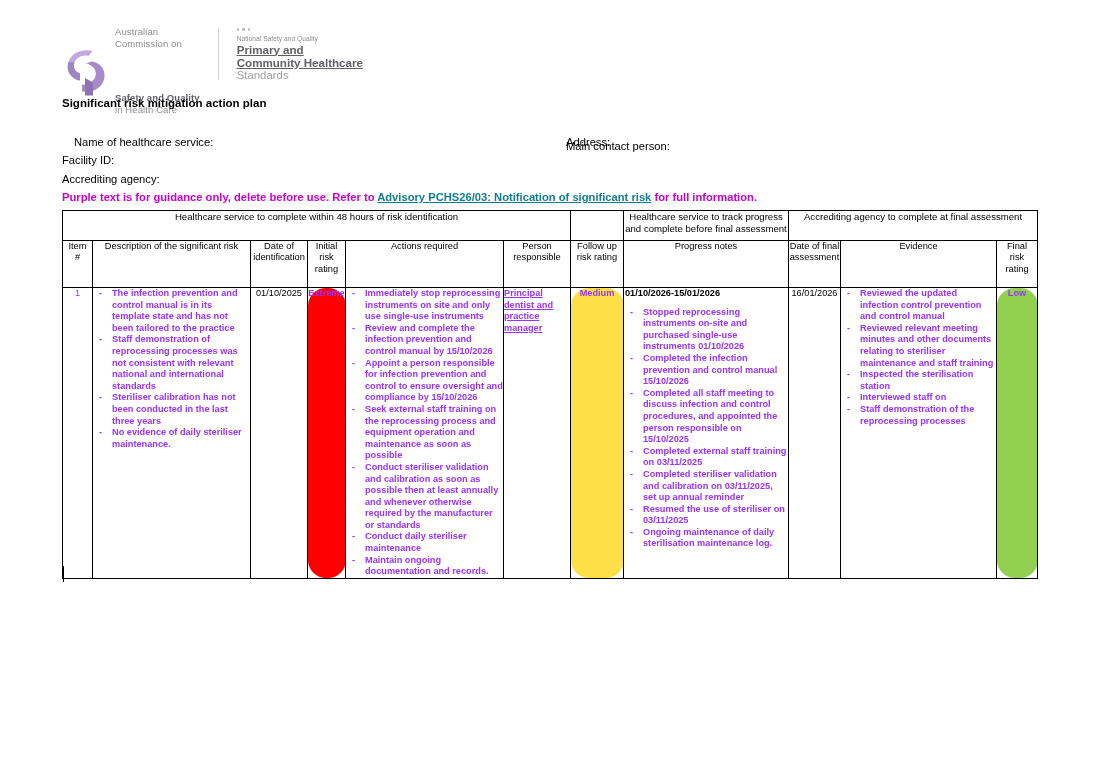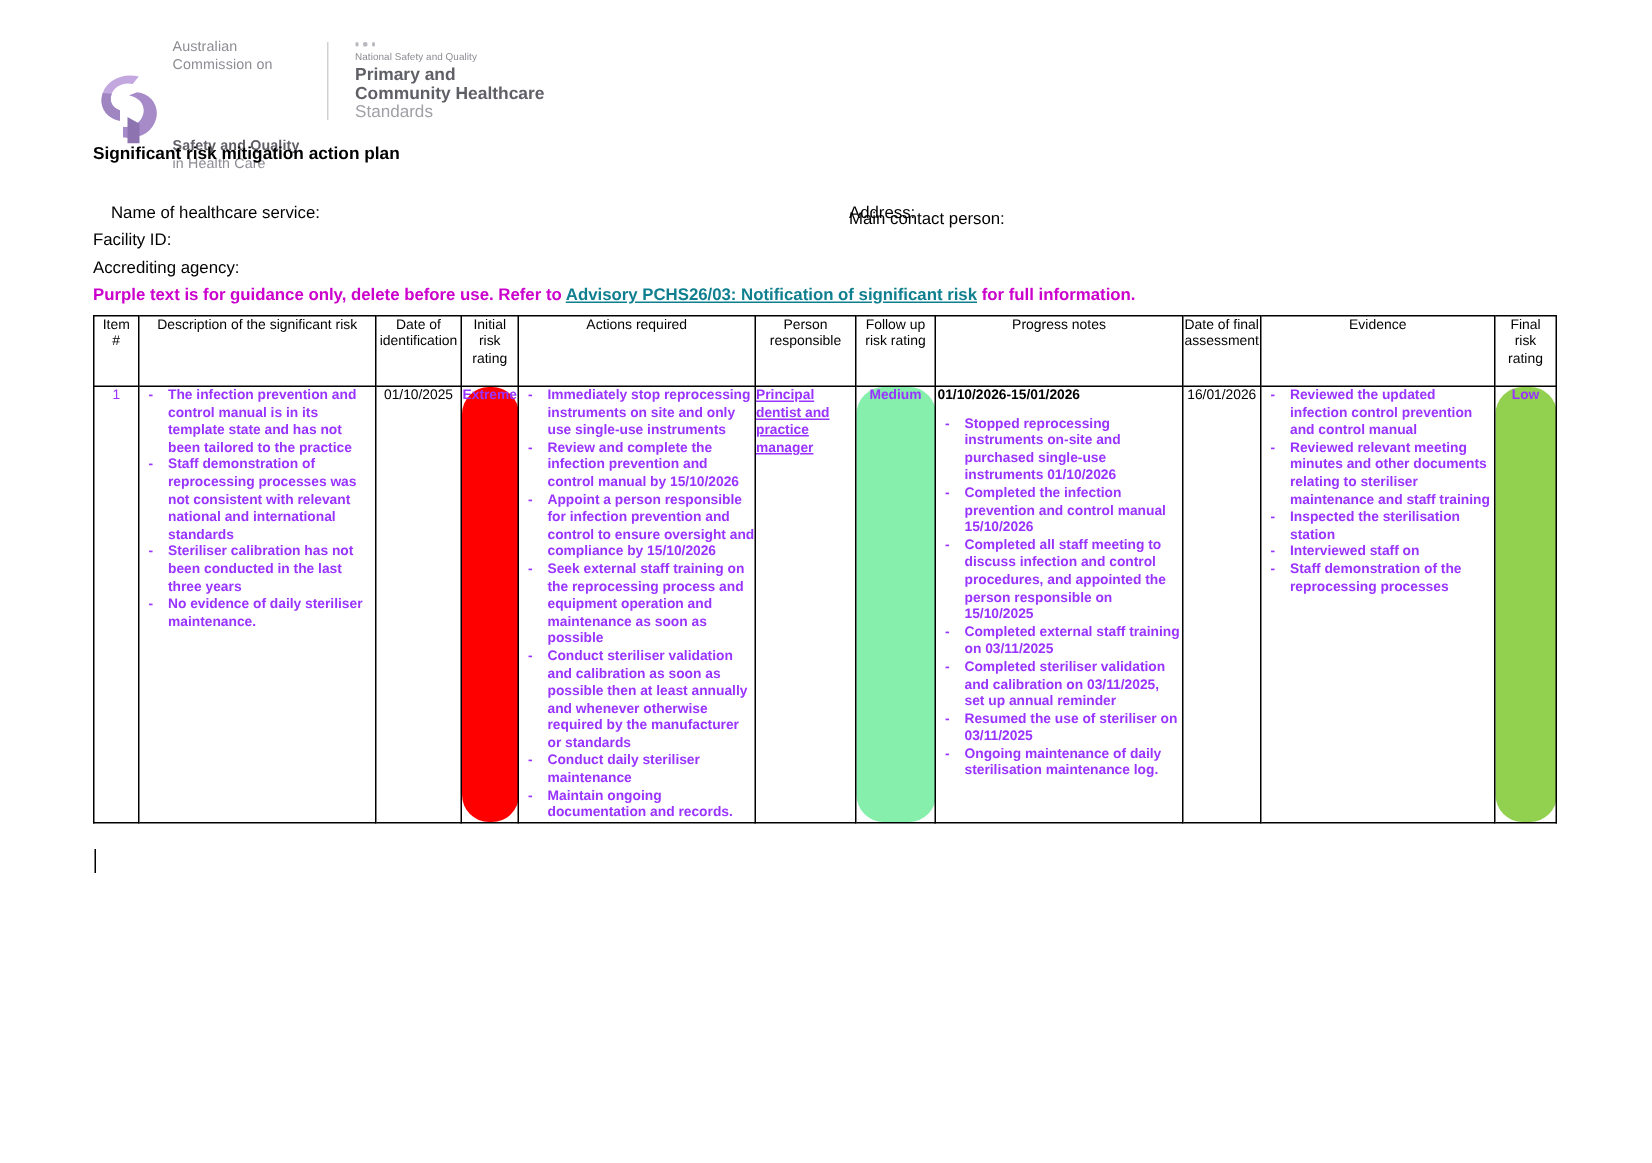--- a/index.html
+++ b/index.html
@@ -80,20 +80,21 @@
     line-height: 9px;
     letter-spacing: .05px;
     white-space: nowrap;
   }
   .pchs-big {
     font-size: 11.6px;
     font-weight: bold;
     color: #5f5f66;
     line-height: 13.4px;
     white-space: nowrap;
+    text-decoration: underline;
   }
   .pchs-tail {
     font-size: 11.4px;
     color: #a0a0a7;
     line-height: 13.4px;
     white-space: nowrap;
   }
 
   
   .doc-title {
@@ -193,21 +194,21 @@
   
   .rating {
     text-align: center;
     font-size: 9.2px;
     font-weight: bold;
     padding: 8px 3px;
     color: #9933ff;
     border-radius: 18px;
   }
   .rating-extreme { background: #ff0000; }
-  .rating-medium  { background: #86efac; }
+  .rating-medium  { background: #fde047; }
   .rating-low     { background: #92d050; }
 
   
   ul.dash {
     list-style: none;
     margin: 0;
     padding: 0;
   }
   ul.dash > li {
     position: relative;
@@ -301,20 +302,26 @@
       <col style="width:67px">
       <col style="width:53px">
       <col style="width:165px">
       <col style="width:52px">
       <col style="width:156px">
       <col style="width:41px">
     </colgroup>
 
     <thead>
       <tr>
+        <th class="group-head" colspan="6">Healthcare service to complete within 48 hours of risk identification</th>
+        <th class="group-head blank-head"></th>
+        <th class="group-head">Healthcare service to track progress and complete before final assessment</th>
+        <th class="group-head" colspan="3">Accrediting agency to complete at final assessment</th>
+      </tr>
+      <tr>
         <th class="col-head">
           <div>Item</div>
           <div>#</div>
         </th>
         <th class="col-head">Description of the significant risk</th>
         <th class="col-head">
           <div>Date of</div>
           <div>identification</div>
         </th>
         <th class="col-head">

